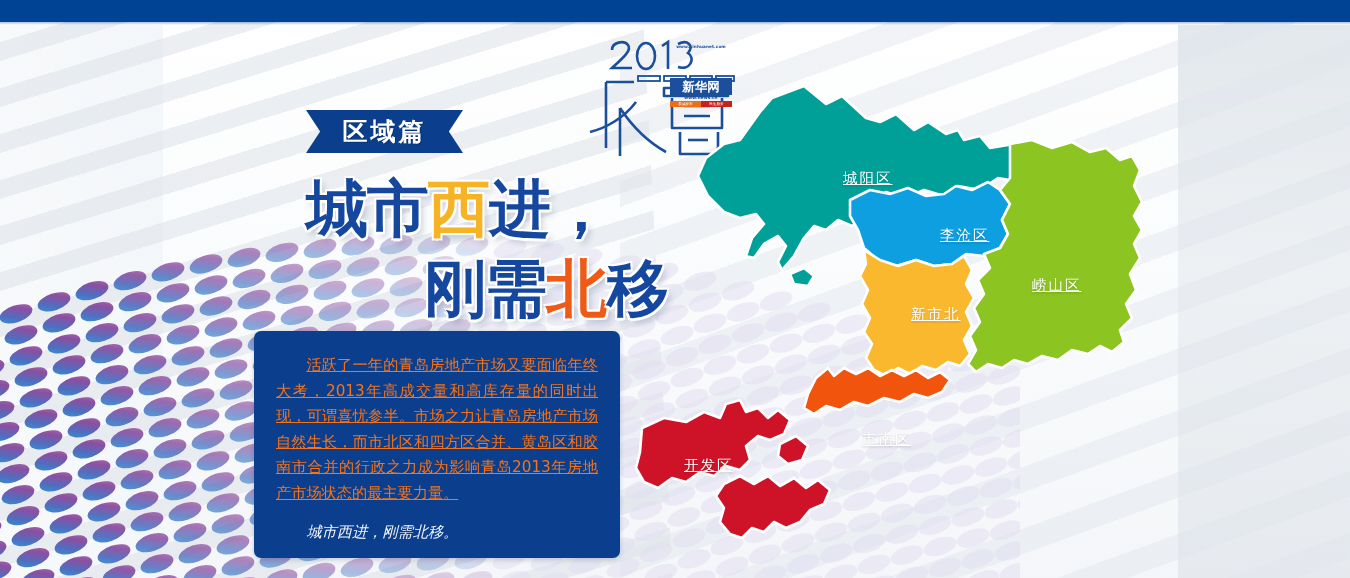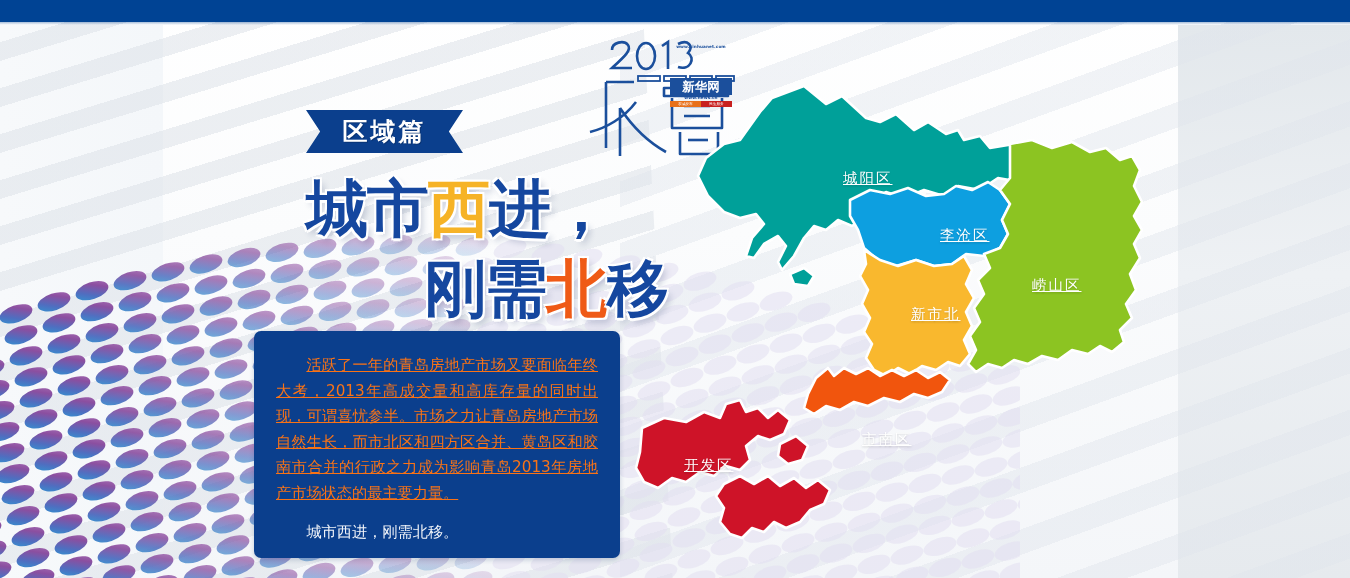--- a/index.html
+++ b/index.html
@@ -108,21 +108,21 @@
   }
   .panel-para{
     position:absolute;left:22px;top:22px;width:322px;
     color:#f97316;font-size:15.2px;line-height:25.5px;
     text-align:justify;text-indent:2em;
     font-family:"DejaVu Sans","Liberation Sans",sans-serif;
     text-decoration:underline;
   }
   .panel-tag{
     position:absolute;left:22px;top:189px;width:322px;
-    color:#f2f5fa;font-size:15.2px;line-height:25.5px;text-indent:2em;
+    color:#f2f5fa;font-size:15.2px;line-height:25.5px;text-indent:2em;font-style:italic;
   }
 
   
   .logo{
     position:absolute;left:576px;top:36px;width:175px;height:126px;
   }
   .logo svg{display:block;}
   .xinhua{
     position:absolute;left:94px;top:8px;width:62px;height:36px;
   }

